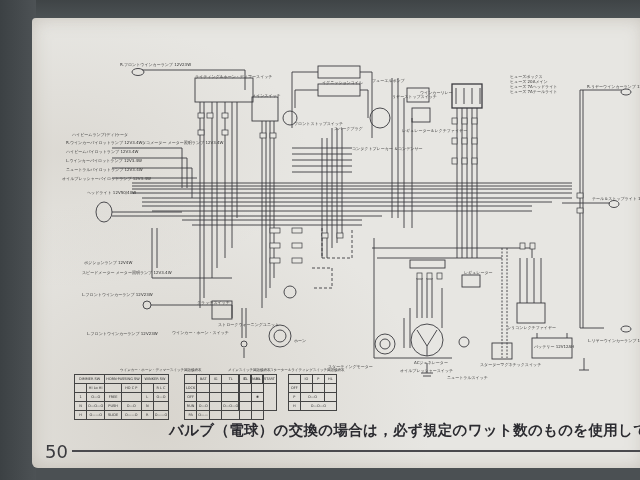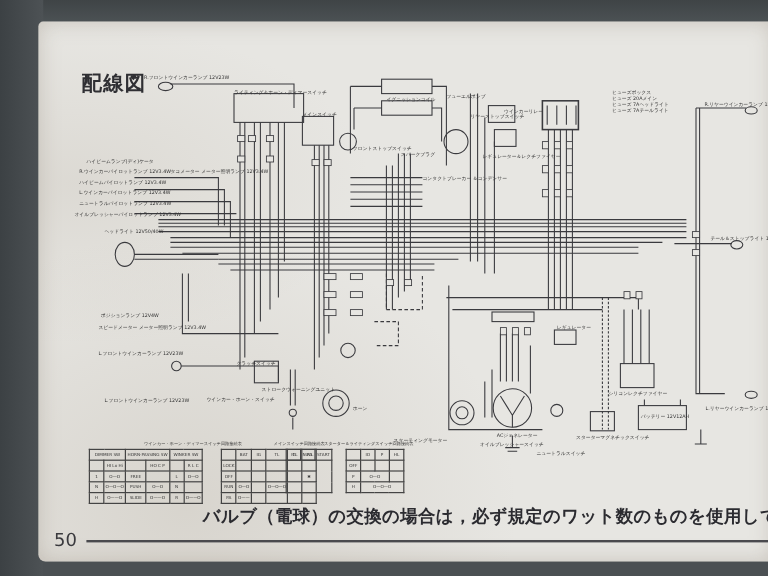--- a/index.html
+++ b/index.html
@@ -28,38 +28,37 @@
     position: absolute; left: 36px; top: 40px; font-size: 17px; font-weight: bold;
     color: #2f2f33; letter-spacing: 1px;
   }
   svg.diagram { position: absolute; left: 0; top: 0; }
   .lbl { position: absolute; font-size: 4px; color: #333; white-space: nowrap; line-height: 5px; }
   .notice {
     position: absolute; left: 137px; top: 403px; font-size: 14.5px; font-weight: bold;
     color: #2b2b30; letter-spacing: 0.3px; white-space: nowrap;
   }
   .page-num {
-    position: absolute; left: 13px; top: 423px; font-size: 15px; color: #3a3a3e;
+    position: absolute; left: 13px; top: 423px; font-size: 18px; color: #3a3a3e;
   }
   .rule {
     position: absolute; left: 40px; top: 432px; width: 580px; height: 2px; background: #4a4a4e;
   }
   .tbl { position: absolute; border-collapse: collapse; font-size: 3.5px; color: #333; }
   .tbl td { border: 0.7px solid #444; height: 8px; min-width: 9px; text-align: center; padding: 0 1px; }
   .tbl-title { position: absolute; font-size: 3.5px; color: #333; white-space: nowrap; }
 </style>
 </head>
 <body>
 
 <div class="bg-top"></div>
 <div class="bg-left"></div>
 
 <div class="page">
 
-  <div class="title">配線図</div>
 
   <svg class="diagram" width="612" height="450" viewBox="0 0 612 450">
     <g stroke="#3a3a3e" stroke-width="0.9" fill="none">
 
       <path d="M110 52 H213 V72"></path>
       <ellipse cx="106" cy="54" rx="6" ry="3.5"></ellipse>
 
       <rect x="163" y="60" width="58" height="24"></rect>
 
       <rect x="220" y="79" width="26" height="24"></rect>

